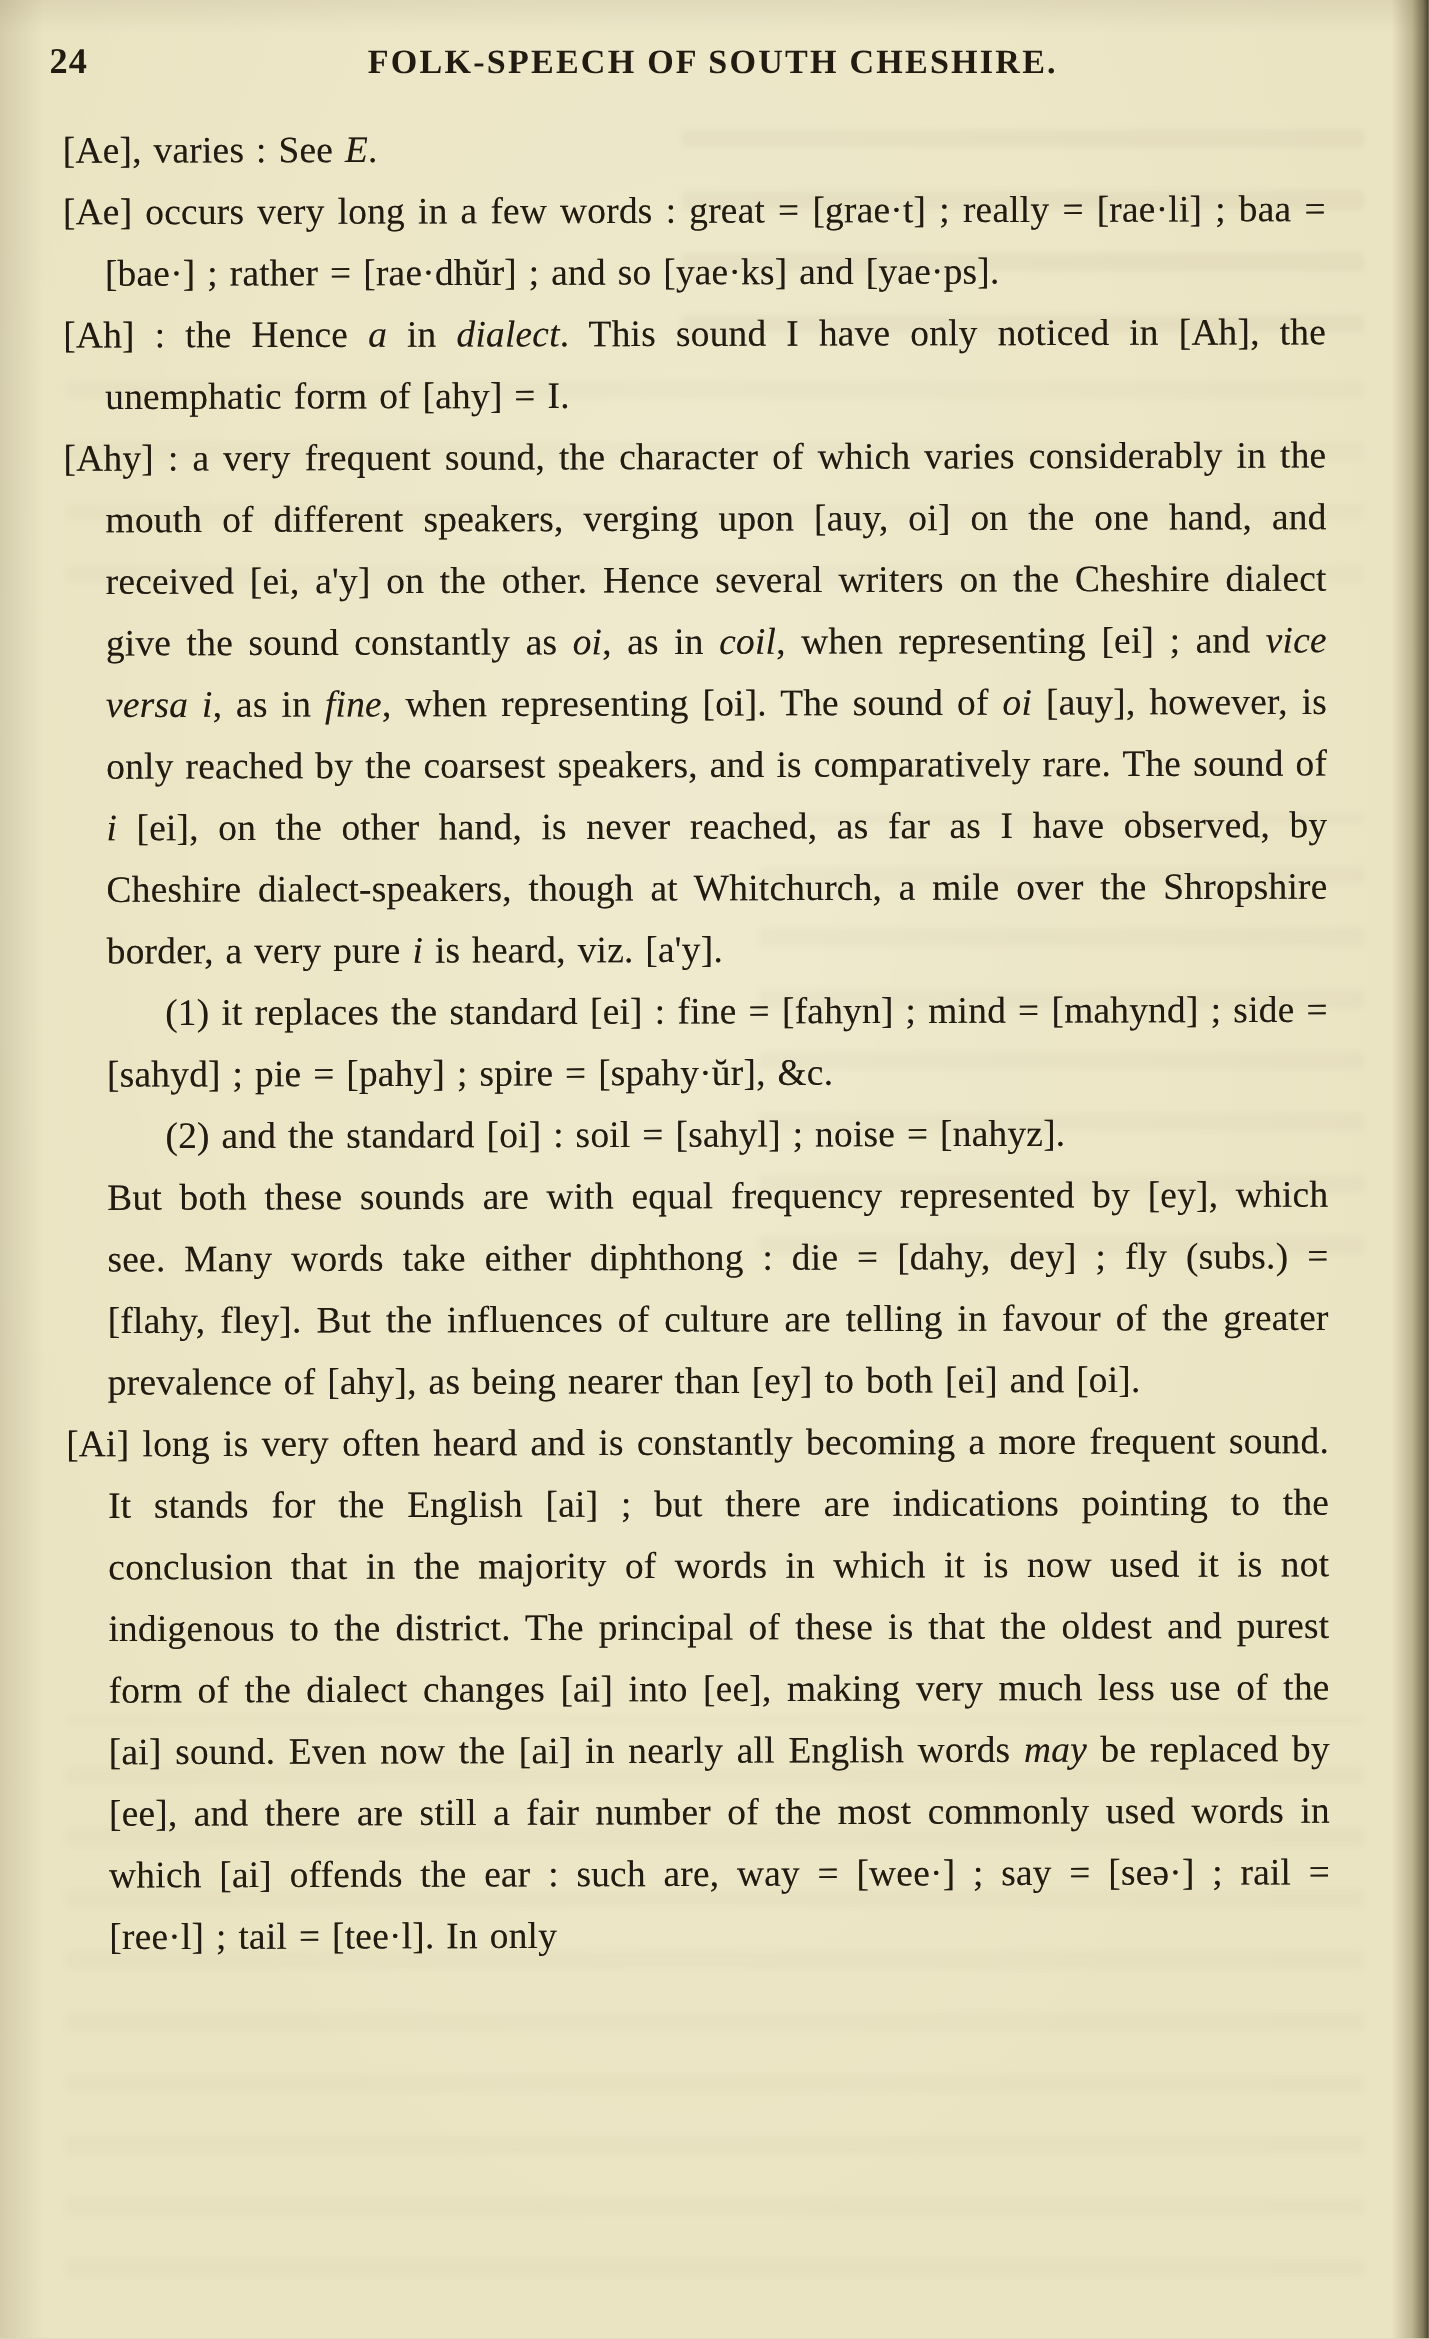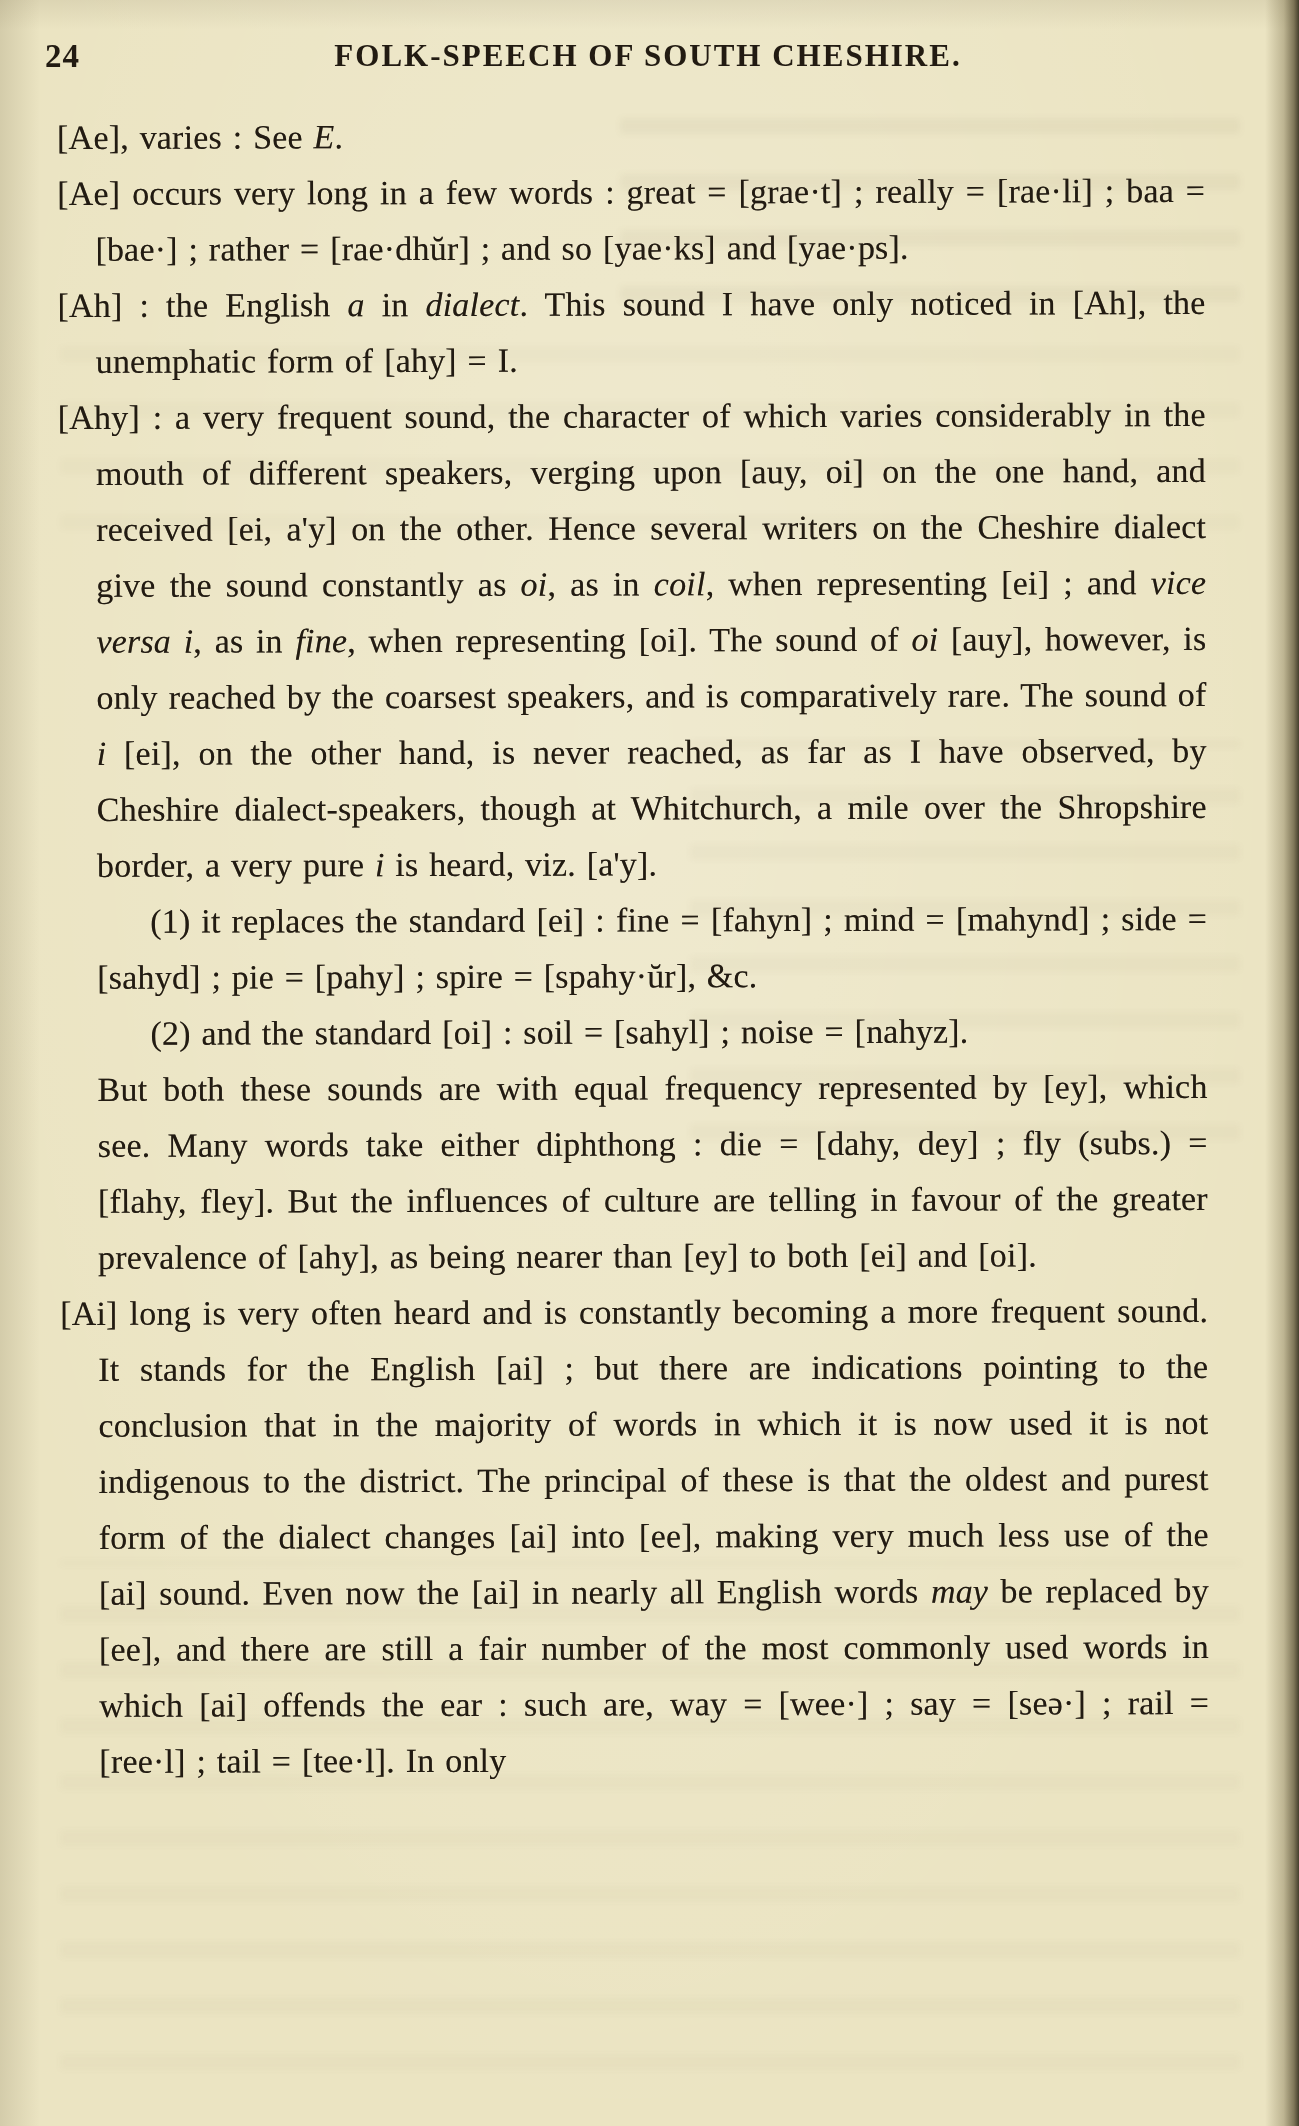--- a/index.html
+++ b/index.html
@@ -105,21 +105,21 @@
   <div class="bleed b4"></div>
 
   <header class="head">
     <span class="folio">24</span>
     <span class="running-head">FOLK-SPEECH OF SOUTH CHESHIRE.</span>
   </header>
 
   <main class="text-block">
       <p class="para entry"><span>[Ae], varies : See </span><span class="it">E</span><span>.</span></p>
       <p class="para entry"><span>[Ae] occurs very long in a few words : great = [grae·t] ; really = [rae·li] ; baa = [bae·] ; rather = [rae·dhŭr] ; and so [yae·ks] and [yae·ps].</span></p>
-      <p class="para entry"><span>[Ah] : the English </span><span class="it">a</span><span> in </span><span class="it">dialect</span><span>. This sound I have only noticed in [Ah], the unemphatic form of [ahy] = I.</span></p>
+      <p class="para entry"><span>[Ah] : the Hence </span><span class="it">a</span><span> in </span><span class="it">dialect</span><span>. This sound I have only noticed in [Ah], the unemphatic form of [ahy] = I.</span></p>
       <p class="para entry"><span>[Ahy] : a very frequent sound, the character of which varies considerably in the mouth of different speakers, verging upon [auy, oi] on the one hand, and received [ei, a'y] on the other. Hence several writers on the Cheshire dialect give the sound constantly as </span><span class="it">oi</span><span>, as in </span><span class="it">coil</span><span>, when representing [ei] ; and </span><span class="it">vice versa</span><span> </span><span class="it">i</span><span>, as in </span><span class="it">fine</span><span>, when representing [oi]. The sound of </span><span class="it">oi</span><span> [auy], however, is only reached by the coarsest speakers, and is comparatively rare. The sound of </span><span class="it">i</span><span> [ei], on the other hand, is never reached, as far as I have observed, by Cheshire dialect-speakers, though at Whitchurch, a mile over the Shropshire border, a very pure </span><span class="it">i</span><span> is heard, viz. [a'y].</span></p>
       <p class="para sub"><span>(1) it replaces the standard [ei] : fine = [fahyn] ; mind = [mahynd] ; side = [sahyd] ; pie = [pahy] ; spire = [spahy·ŭr], &amp;c.</span></p>
       <p class="para sub"><span>(2) and the standard [oi] : soil = [sahyl] ; noise = [nahyz].</span></p>
       <p class="para body"><span>But both these sounds are with equal frequency represented by [ey], which see. Many words take either diphthong : die = [dahy, dey] ; fly (subs.) = [flahy, fley]. But the influences of culture are telling in favour of the greater prevalence of [ahy], as being nearer than [ey] to both [ei] and [oi].</span></p>
       <p class="para entry"><span>[Ai] long is very often heard and is constantly becoming a more frequent sound. It stands for the English [ai] ; but there are indications pointing to the conclusion that in the majority of words in which it is now used it is not indigenous to the district. The principal of these is that the oldest and purest form of the dialect changes [ai] into [ee], making very much less use of the [ai] sound. Even now the [ai] in nearly all English words </span><span class="it">may</span><span> be replaced by [ee], and there are still a fair number of the most commonly used words in which [ai] offends the ear : such are, way = [wee·] ; say = [seə·] ; rail = [ree·l] ; tail = [tee·l]. In only</span></p>
     </main>
 
   <div class="page-edge"></div>
 </div>
 

